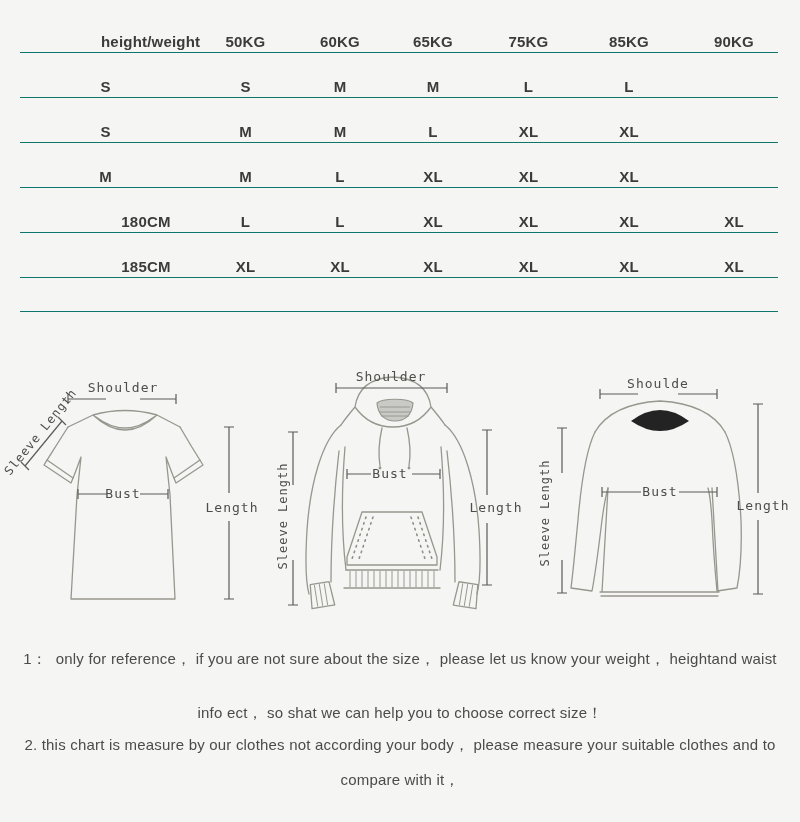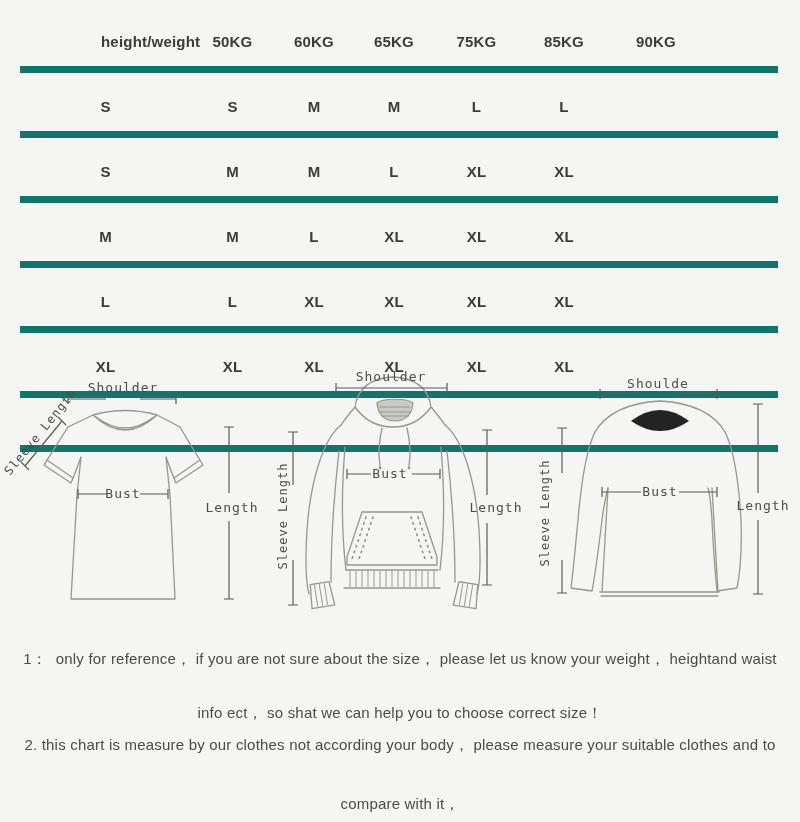--- a/index.html
+++ b/index.html
@@ -1,35 +1,35 @@
 <!DOCTYPE html>
 <html><head>
 <meta charset="utf-8">
 <style>
   html,body{margin:0;padding:0;}
   body{width:800px;height:822px;background:#f5f5f3;font-family:"Liberation Sans",sans-serif;position:relative;overflow:hidden;}
   .canvas{position:absolute;inset:0;}
   
   .size-table{position:absolute;left:20px;top:8px;width:758px;}
-  .trow{display:grid;grid-template-columns:171px 83px 80px 80px 85px 90px 94px;align-items:end;border-bottom:7px solid #0f766e;height:42px;padding-bottom:16px;}
+  .trow{display:grid;grid-template-columns:171px 83px 80px 80px 85px 90px 94px;align-items:end;border-bottom:1px solid #0f766e;height:42px;padding-bottom:2px;gap:13px;}
   .trow.r{height:42px;}
   .trow.empty{height:31px;}
   .cell{text-align:center;font-weight:bold;font-size:15px;color:#3b3b3b;letter-spacing:.2px;line-height:17px;}
   .c0{padding-left:81px;white-space:nowrap;}
   
   .diagram-svg{position:absolute;left:0;top:345px;}
   .sk{stroke:#97978f;fill:none;stroke-width:1.3;stroke-linecap:round;stroke-linejoin:round;}
   .ms{stroke:#5b5b58;fill:none;stroke-width:1.2;stroke-linecap:butt;}
   .dotted{stroke:#8f8f88;fill:none;stroke-width:1.6;stroke-dasharray:1.5 4.5;stroke-linecap:round;}
   .rib{stroke:#9a9a92;fill:none;stroke-width:1;}
   text.lbl{font-family:"DejaVu Sans Mono",monospace;font-size:13px;fill:#4d4d4a;letter-spacing:1px;}
   text.sm{font-size:12px;letter-spacing:1px;}
   
   .note{position:absolute;left:0;width:800px;text-align:center;font-size:15px;color:#4b4b49;letter-spacing:.2px;white-space:pre;}
-  .n1{top:650px;}.n2{top:704px;}.n3{top:736px;}.n4{top:771px;margin-top:24px;}
+  .n1{top:650px;}.n2{top:704px;}.n3{top:736px;}.n4{top:771px;}
 </style>
 </head>
 <body>
 
 <div class="canvas">
 
   <div class="size-table">
     <div class="trow">
       <div class="cell c0">height/weight</div>
       <div class="cell">50KG</div>
@@ -61,29 +61,31 @@
     <div class="trow r">
       <div class="cell">M</div>
       <div class="cell">M</div>
       <div class="cell">L</div>
       <div class="cell">XL</div>
       <div class="cell">XL</div>
       <div class="cell">XL</div>
     </div>
 
     <div class="trow r">
+      <div class="cell c0">180CM</div>
       <div class="cell">L</div>
       <div class="cell">L</div>
       <div class="cell">XL</div>
       <div class="cell">XL</div>
       <div class="cell">XL</div>
       <div class="cell">XL</div>
     </div>
 
     <div class="trow r">
+      <div class="cell c0">185CM</div>
       <div class="cell">XL</div>
       <div class="cell">XL</div>
       <div class="cell">XL</div>
       <div class="cell">XL</div>
       <div class="cell">XL</div>
       <div class="cell">XL</div>
     </div>
 
     <div class="trow empty"></div>
   </div>

